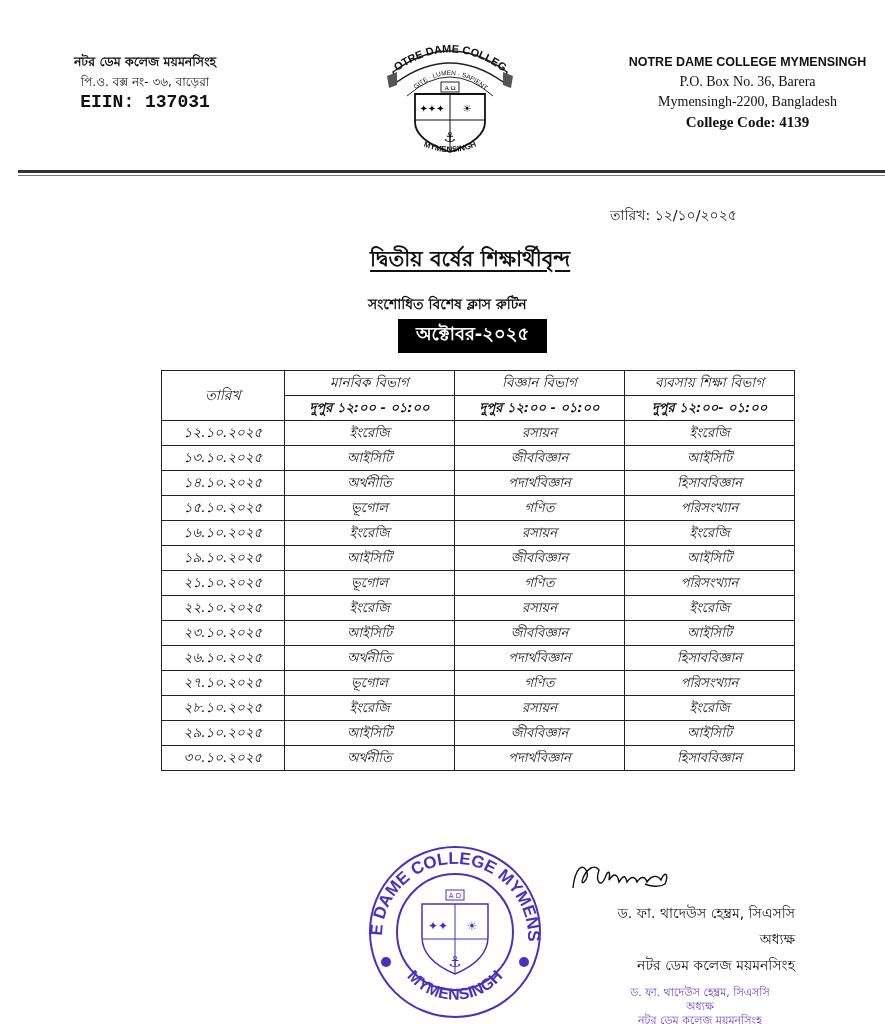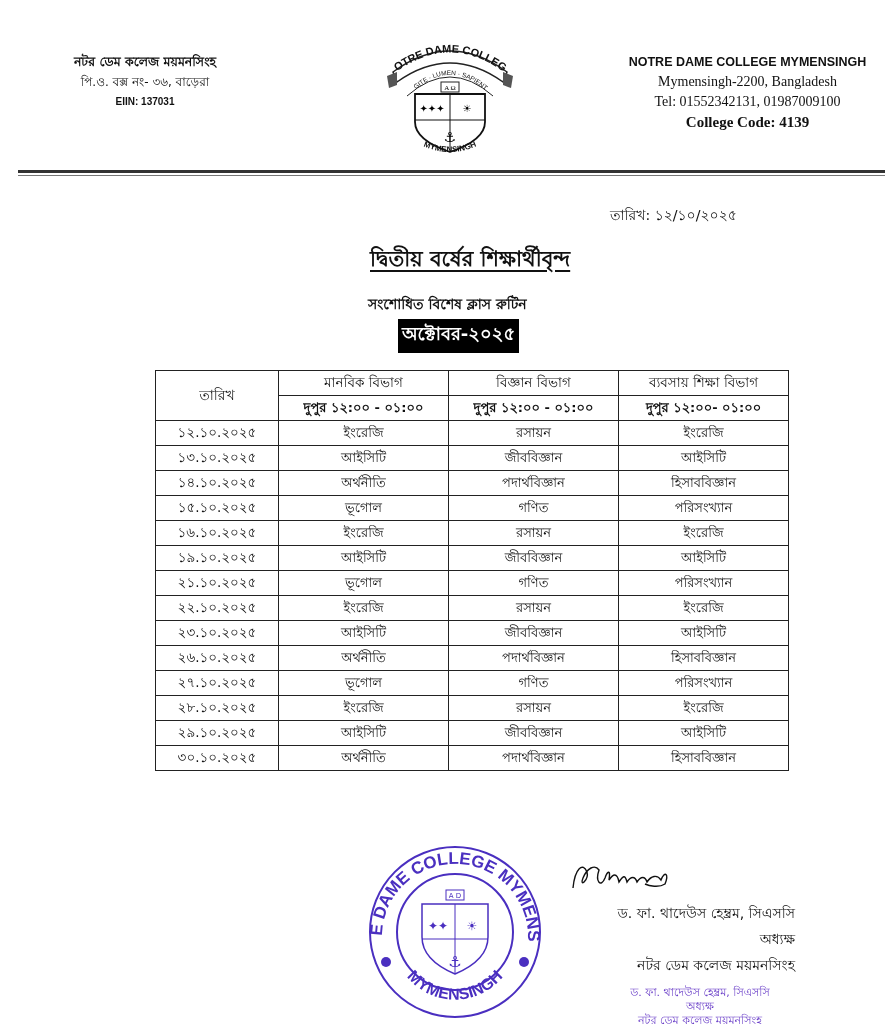--- a/index.html
+++ b/index.html
@@ -3,33 +3,33 @@
 <meta charset="utf-8">
 <style>
   html, body { margin:0; padding:0; }
   body {
     width:885px; height:1024px; background:#ffffff; position:relative; overflow:hidden;
     font-family:"DejaVu Sans", sans-serif; color:#111;
   }
   .abs { position:absolute; }
   .hdr-left { left:30px; top:52px; width:230px; text-align:center; font-size:12px; line-height:20px; }
   .hdr-left .name { font-weight:bold; font-size:12.5px; }
-  .hdr-left .eiin { font-family:Liberation Sans, sans-serif; font-weight:bold; font-size:10px; }
+  .hdr-left .eiin { font-family:Liberation Mono, monospace; font-weight:bold; font-size:18px; }
   .hdr-right { left:625px; top:52px; width:245px; text-align:center; font-family:"Liberation Serif", serif; font-size:14px; line-height:20px; }
   .hdr-right .name { font-family:"Liberation Sans", sans-serif; font-weight:bold; font-size:12.5px; }
   .hdr-right .code { font-weight:bold; font-size:15px; }
   .logo { left:385px; top:30px; width:130px; height:135px; }
   .rule1 { left:18px; right:0; top:170px; height:3px; background:#333; }
   .rule2 { left:18px; right:0; top:175px; height:1px; background:#777; }
   .date { left:610px; top:204px; font-size:14px; }
   .title { left:370px; top:243px; font-size:21px; font-weight:bold; text-decoration:underline; text-underline-offset:4px; }
   .subtitle { left:368px; top:293px; font-size:14px; font-weight:bold; }
-  .month { left:398px; top:319px; background:#000; color:#fff; font-size:18px; font-weight:bold; padding:1px 4px 2px; }
+  .month { left:398px; top:319px; background:#000; color:#fff; font-size:18px; font-weight:bold; padding:1px 18px 2px; }
   table.routine {
-    position:absolute; left:155px; top:370px; border-collapse:collapse; font-size:13px;
+    position:absolute; left:161px; top:370px; border-collapse:collapse; font-size:13px;font-style:italic;
   }
   table.routine td, table.routine th {
     border:1px solid #222; text-align:center; padding:0; height:24px; font-weight:normal;
   }
   table.routine th.date-h { width:122px; font-size:14px; }
   table.routine th.dept { width:169px; font-size:13.5px; }
   table.routine th.time { font-size:13px; font-weight:bold;margin-left:20px; }
   table.routine td.d { font-size:13.5px; }
   .sign { left:565px; top:858px; width:110px; height:42px; }
   .sig-block { left:575px; top:900px; width:220px; text-align:right; font-size:14px; line-height:26px; }
@@ -71,22 +71,22 @@
     <text x="82" y="82" font-size="10" text-anchor="middle">☀</text>
     <text x="65" y="112" font-size="14" text-anchor="middle">⚓</text>
     <text font-family="Liberation Sans, sans-serif" font-size="8" font-weight="bold" fill="#111">
       <textPath href="#bottomArc" startOffset="50%" text-anchor="middle">MYMENSINGH</textPath>
     </text>
   </svg>
 </div>
 
 <div class="abs hdr-right">
   <div class="name">NOTRE DAME COLLEGE MYMENSINGH</div>
+  <div>P.O. Box No. 36, Barera</div>
   <div>Mymensingh-2200, Bangladesh</div>
-  <div>Tel: 01552342131, 01987009100</div>
   <div class="code">College Code: 4139</div>
 </div>
 
 <div class="abs rule1"></div>
 <div class="abs rule2"></div>
 
 <div class="abs date">তারিখ: ১২/১০/২০২৫</div>
 <div class="abs title">দ্বিতীয় বর্ষের শিক্ষার্থীবৃন্দ</div>
 <div class="abs subtitle">সংশোধিত বিশেষ ক্লাস রুটিন</div>
 <div class="abs month">অক্টোবর-২০২৫</div>

